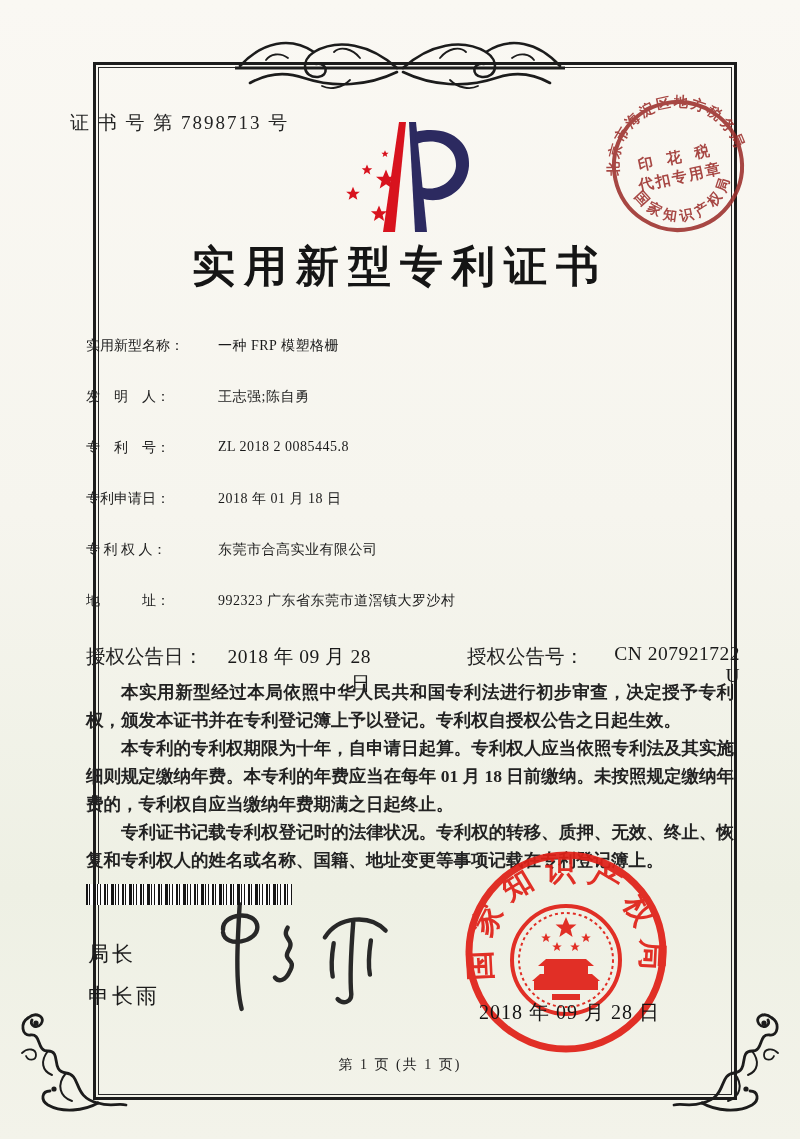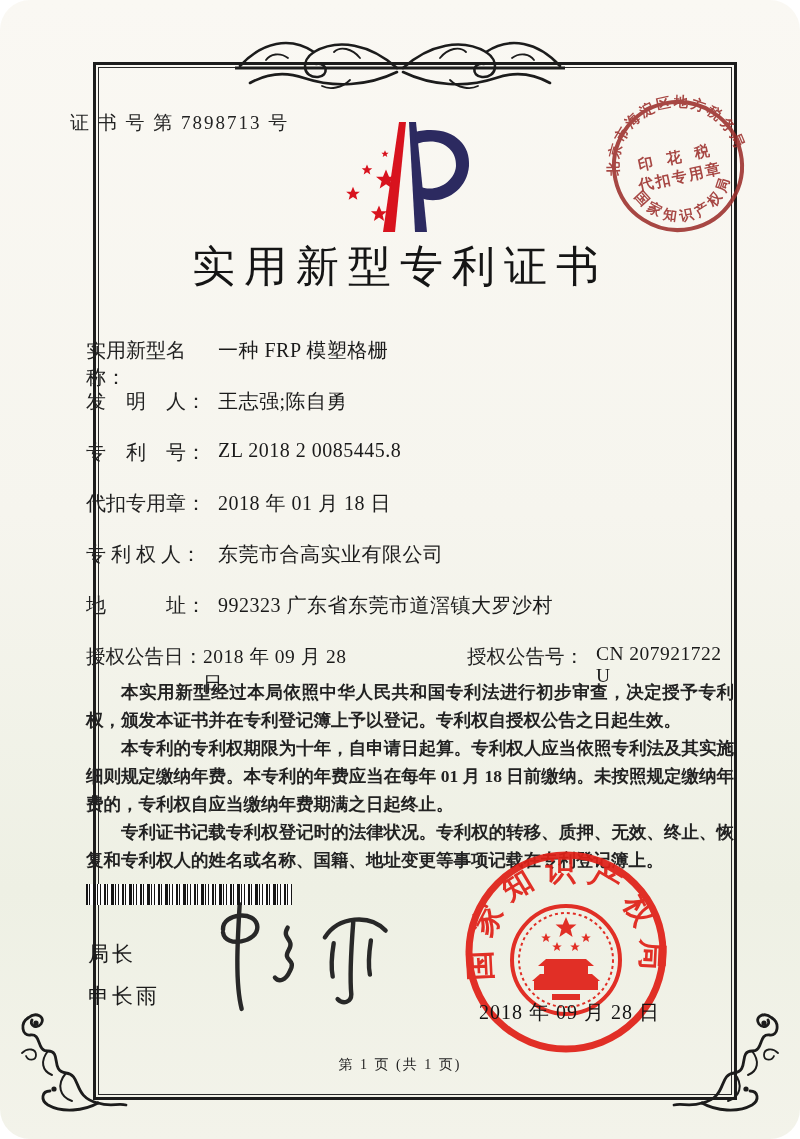--- a/index.html
+++ b/index.html
@@ -1,47 +1,46 @@
 <!DOCTYPE html>
 <html><head>
 <meta charset="utf-8">
 <style>
   * { margin:0; padding:0; box-sizing:border-box; }
   html,body { width:800px; height:1139px; }
   body { font-family:"Liberation Serif","DejaVu Serif",serif; color:#1d1d1d; }
   .page {
     position:relative; width:800px; height:1139px; overflow:hidden;
     background:linear-gradient(180deg,#faf8f3 0%,#f6f5ee 45%,#eef0e4 78%,#f3f3ea 100%);
-    border-radius:30px;
   }
   .frame {
     position:absolute; left:93px; top:62px; width:644px; height:1038px;
     border:3px solid #1c1c1c;
   }
   .frame::before {
     content:""; position:absolute; inset:2px; border:1px solid #2a2a2a;
   }
   .ornament { position:absolute; pointer-events:none; }
   .cert-no {
     position:absolute; left:70px; top:110px; font-size:19px; letter-spacing:2px;
     color:#232323;
   }
   .logo { position:absolute; left:323px; top:118px; width:155px; height:118px; }
   .tax-stamp {
     position:absolute; left:598px; top:86px; width:160px; height:160px;
     transform:rotate(-12deg); opacity:.88;
   }
   .title {
     position:absolute; left:0; right:0; top:238px; text-align:center;
-    font-size:43px; font-weight:400; letter-spacing:9px; color:#151515;
+    font-size:43px; font-weight:700; letter-spacing:9px; color:#151515;
   }
   .fields { position:absolute; left:86px; top:337px; right:60px; }
-  .frow { display:flex; align-items:flex-start; height:51px; font-size:20px; }
+  .frow { display:flex; align-items:flex-start; height:51px; font-size:14px; }
   .flabel { width:132px; flex:0 0 132px; color:#222; }
-  .fvalue { color:#1a1a1a; letter-spacing:.5px; }
+  .fvalue { color:#1a1a1a; letter-spacing:.5px;text-align:right; }
   .grant-row { display:flex; height:40px; font-size:19.5px; }
   .grant-right { margin-left:96px; display:flex;gap:12px; }
   .bodytext { position:absolute; left:86px; right:66px; top:678px; font-size:17.5px; line-height:28px; color:#222; text-align:justify;font-weight:bold; }
   .bodytext p { text-indent:2em; margin:0; }
   .barcode {
     position:absolute; left:86px; top:884px; width:206px; height:21px;
     background:repeating-linear-gradient(90deg,
       #151515 0 2px,#fdfdfd 2px 3px,#151515 3px 4px,#fdfdfd 4px 7px,
       #151515 7px 10px,#fdfdfd 10px 11px,#151515 11px 12px,#fdfdfd 12px 14px,
       #151515 14px 15px,#fdfdfd 15px 18px);
@@ -148,21 +147,21 @@
     </div>
     <div class="frow">
       <span class="flabel">发　明　人：</span>
       <span class="fvalue">王志强;陈自勇</span>
     </div>
     <div class="frow">
       <span class="flabel">专　利　号：</span>
       <span class="fvalue">ZL 2018 2 0085445.8</span>
     </div>
     <div class="frow">
-      <span class="flabel">代扣专用章：</span>
+      <span class="flabel">专利申请日：</span>
       <span class="fvalue">2018 年 01 月 18 日</span>
     </div>
     <div class="frow">
       <span class="flabel">专 利 权 人：</span>
       <span class="fvalue">东莞市合高实业有限公司</span>
     </div>
     <div class="frow">
       <span class="flabel">地　　　址：</span>
       <span class="fvalue">992323 广东省东莞市道滘镇大罗沙村</span>
     </div>

